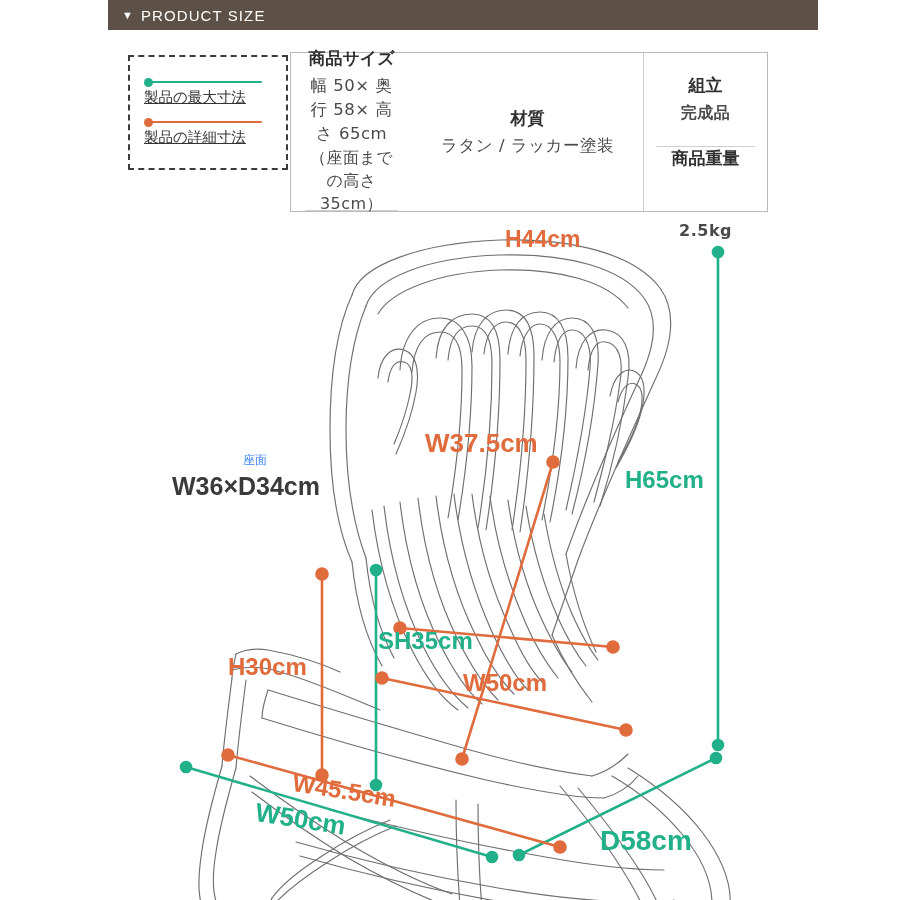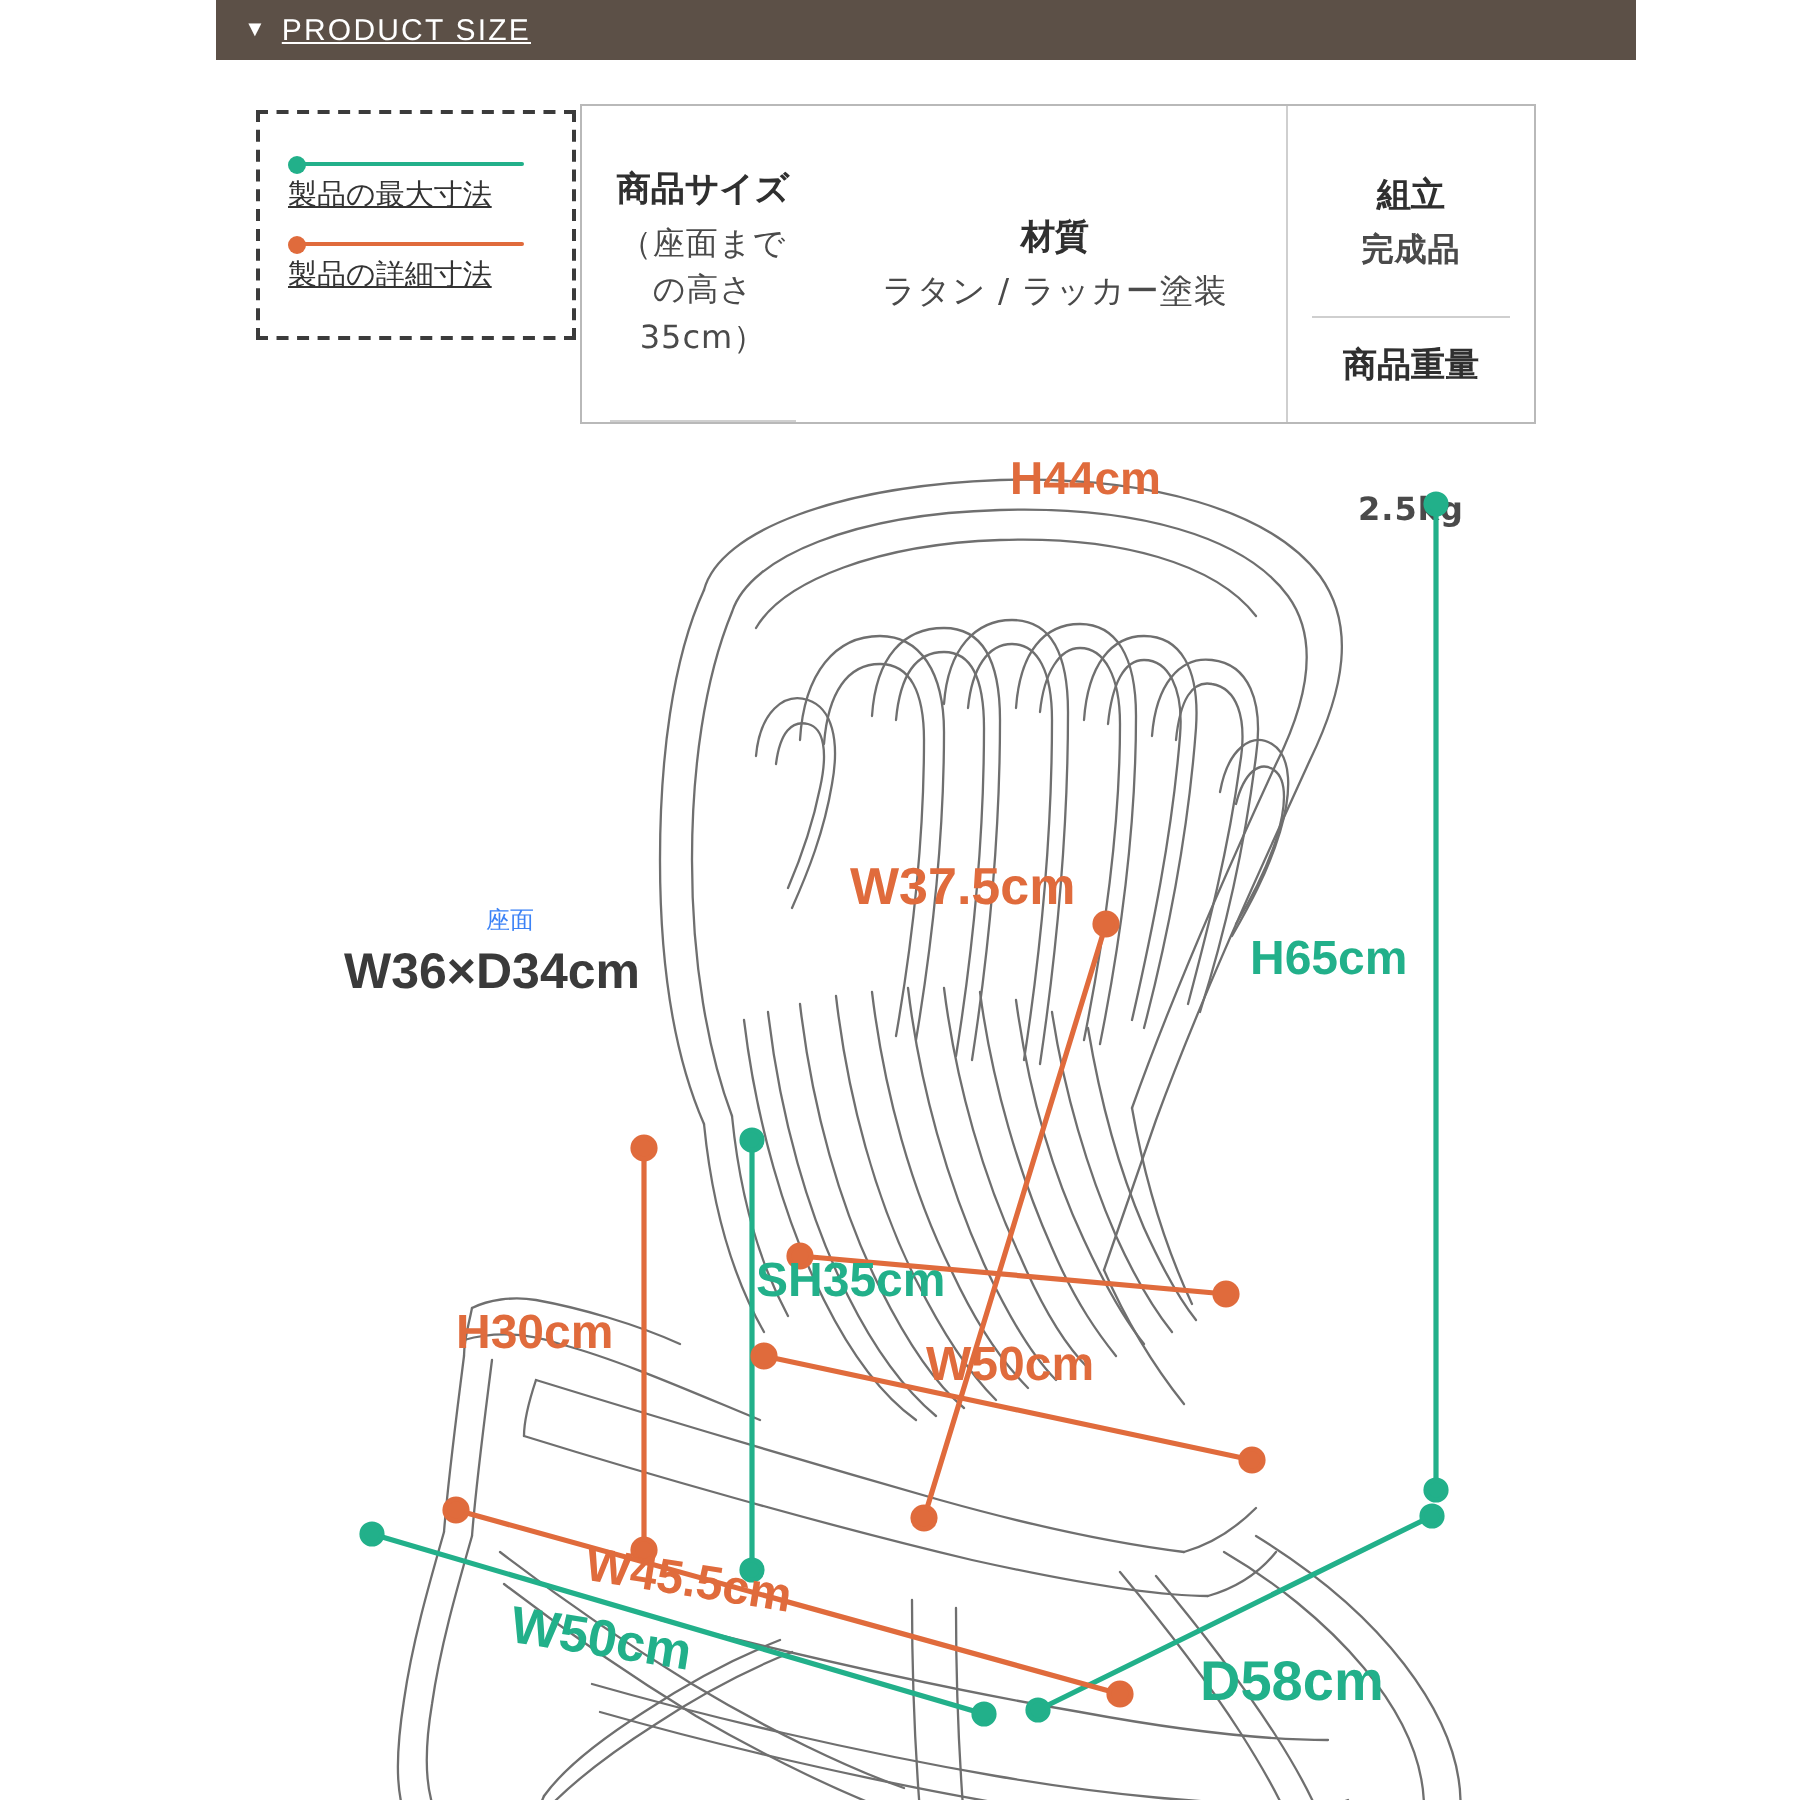--- a/index.html
+++ b/index.html
@@ -17,21 +17,21 @@
   .header-bar{
     position:absolute;left:108px;top:0;width:710px;height:30px;
     background:#5c5047;
     display:flex;align-items:center;
   }
   .header-caret{
     color:#ffffff;font-size:11px;margin-left:14px;margin-right:8px;
     line-height:1;
   }
   .header-title{
-    color:#ffffff;font-size:15px;letter-spacing:1.1px;font-weight:400;text-decoration:underline;
+    color:#ffffff;font-size:15px;letter-spacing:1.1px;font-weight:400;
   }
 
   
   .legend-box{
     position:absolute;left:128px;top:55px;width:160px;height:115px;
     border:2px dashed #3b3b3b;
     box-sizing:border-box;
     display:flex;flex-direction:column;
     justify-content:center;
     padding-left:14px;
@@ -60,21 +60,21 @@
     flex:0 0 352px;display:flex;
     border-right:1px solid #cfcfcf;
   }
   .spec-right{flex:1;display:flex;flex-direction:column;}
   .spec-cell{
     display:flex;flex-direction:column;align-items:center;justify-content:center;
     text-align:center;
   }
   .spec-left .cell-a{flex:0 0 93px;border-bottom:1px solid #cfcfcf;margin:0 14px;}
   .spec-left .cell-b{flex:1;margin:0 14px;}
-  .spec-right .cell-a{flex:0 0 93px;border-bottom:1px solid #cfcfcf;margin:12px 12px;}
+  .spec-right .cell-a{flex:0 0 93px;border-bottom:1px solid #cfcfcf;margin:0 12px;}
   .spec-right .cell-b{flex:1;margin:0 12px;gap:45px;}
   .spec-head{
     font-weight:bold;color:#2f2f2f;font-size:17px;margin-bottom:4px;
     font-family:"DejaVu Sans","Liberation Sans",sans-serif;
   }
   .spec-val{
     color:#4a4a4a;font-size:16.5px;line-height:1.45;letter-spacing:0.5px;
     font-family:"DejaVu Sans","Liberation Sans",sans-serif;
   }
   .spec-val.small{font-size:16px;text-align:center;}
@@ -128,20 +128,21 @@
         <span class="bar" style="background:#e06b3c"></span>
       </div>
       <div class="legend-label">製品の詳細寸法</div>
     </div>
   </div>
 
   <div class="spec-table">
     <div class="spec-left">
       <div class="spec-cell cell-a">
         <div class="spec-head">商品サイズ</div>
+        <div class="spec-val">幅 50× 奥行 58× 高さ 65cm</div>
         <div class="spec-val small">（座面までの高さ 35cm）</div>
       </div>
       <div class="spec-cell cell-b">
         <div class="spec-head">材質</div>
         <div class="spec-val">ラタン / ラッカー塗装</div>
       </div>
     </div>
     <div class="spec-right">
       <div class="spec-cell cell-a">
         <div class="spec-head">組立</div>

